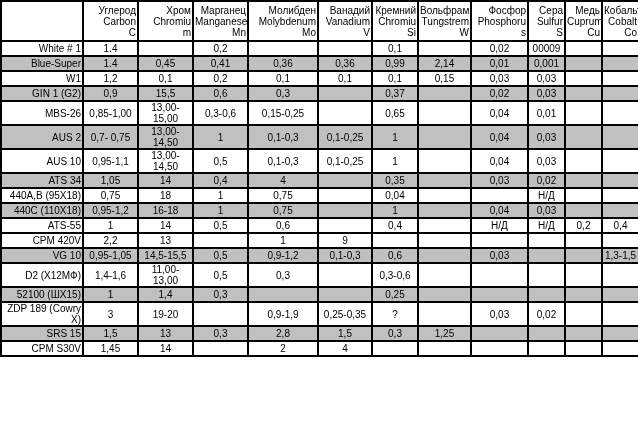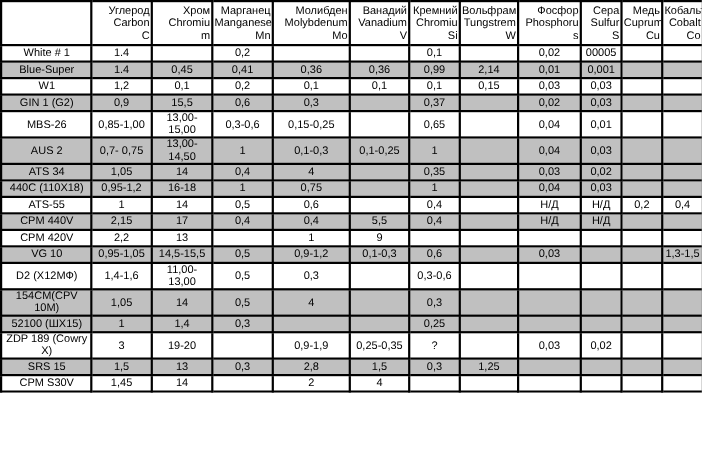--- a/index.html
+++ b/index.html
@@ -22,21 +22,21 @@
     vertical-align: middle;
     overflow: hidden;
     font-weight: normal;
     background: #ffffff;
   }
   #steel-table th.col-h {
     text-align: right;
     height: 38px;
   }
   #steel-table td.name-cell {
-    text-align: center;
+    text-align: right;
     padding-left: 2px;
     margin-top: 44px;
   }
   #steel-table td.val-cell {
     text-align: center;
   }
   #steel-table tr.data-row td {
     height: 13px;
   }
   #steel-table tr.shaded td {
@@ -125,21 +125,21 @@
       <tr class="data-row">
         <td class="name-cell">White # 1</td>
         <td class="val-cell">1.4</td>
         <td class="val-cell"></td>
         <td class="val-cell">0,2</td>
         <td class="val-cell"></td>
         <td class="val-cell"></td>
         <td class="val-cell">0,1</td>
         <td class="val-cell"></td>
         <td class="val-cell">0,02</td>
-        <td class="val-cell">00005</td>
+        <td class="val-cell">00009</td>
         <td class="val-cell"></td>
         <td class="val-cell"></td>
       </tr>
       <tr class="data-row shaded">
         <td class="name-cell">Blue-Super</td>
         <td class="val-cell">1.4</td>
         <td class="val-cell">0,45</td>
         <td class="val-cell">0,41</td>
         <td class="val-cell">0,36</td>
         <td class="val-cell">0,36</td>
@@ -199,34 +199,62 @@
         <td class="val-cell">1</td>
         <td class="val-cell">0,1-0,3</td>
         <td class="val-cell">0,1-0,25</td>
         <td class="val-cell">1</td>
         <td class="val-cell"></td>
         <td class="val-cell">0,04</td>
         <td class="val-cell">0,03</td>
         <td class="val-cell"></td>
         <td class="val-cell"></td>
       </tr>
+      <tr class="data-row">
+        <td class="name-cell">AUS 10</td>
+        <td class="val-cell">0,95-1,1</td>
+        <td class="val-cell">13,00-14,50</td>
+        <td class="val-cell">0,5</td>
+        <td class="val-cell">0,1-0,3</td>
+        <td class="val-cell">0,1-0,25</td>
+        <td class="val-cell">1</td>
+        <td class="val-cell"></td>
+        <td class="val-cell">0,04</td>
+        <td class="val-cell">0,03</td>
+        <td class="val-cell"></td>
+        <td class="val-cell"></td>
+      </tr>
       <tr class="data-row shaded">
         <td class="name-cell">ATS 34</td>
         <td class="val-cell">1,05</td>
         <td class="val-cell">14</td>
         <td class="val-cell">0,4</td>
         <td class="val-cell">4</td>
         <td class="val-cell"></td>
         <td class="val-cell">0,35</td>
         <td class="val-cell"></td>
         <td class="val-cell">0,03</td>
         <td class="val-cell">0,02</td>
         <td class="val-cell"></td>
         <td class="val-cell"></td>
       </tr>
+      <tr class="data-row">
+        <td class="name-cell">440A,B (95Х18)</td>
+        <td class="val-cell">0,75</td>
+        <td class="val-cell">18</td>
+        <td class="val-cell">1</td>
+        <td class="val-cell">0,75</td>
+        <td class="val-cell"></td>
+        <td class="val-cell">0,04</td>
+        <td class="val-cell"></td>
+        <td class="val-cell"></td>
+        <td class="val-cell">Н/Д</td>
+        <td class="val-cell"></td>
+        <td class="val-cell"></td>
+      </tr>
       <tr class="data-row shaded">
         <td class="name-cell">440C (110Х18)</td>
         <td class="val-cell">0,95-1,2</td>
         <td class="val-cell">16-18</td>
         <td class="val-cell">1</td>
         <td class="val-cell">0,75</td>
         <td class="val-cell"></td>
         <td class="val-cell">1</td>
         <td class="val-cell"></td>
         <td class="val-cell">0,04</td>
@@ -240,34 +268,20 @@
         <td class="val-cell">14</td>
         <td class="val-cell">0,5</td>
         <td class="val-cell">0,6</td>
         <td class="val-cell"></td>
         <td class="val-cell">0,4</td>
         <td class="val-cell"></td>
         <td class="val-cell">Н/Д</td>
         <td class="val-cell">Н/Д</td>
         <td class="val-cell">0,2</td>
         <td class="val-cell">0,4</td>
-      </tr>
-      <tr class="data-row shaded">
-        <td class="name-cell">CPM 440V</td>
-        <td class="val-cell">2,15</td>
-        <td class="val-cell">17</td>
-        <td class="val-cell">0,4</td>
-        <td class="val-cell">0,4</td>
-        <td class="val-cell">5,5</td>
-        <td class="val-cell">0,4</td>
-        <td class="val-cell"></td>
-        <td class="val-cell">Н/Д</td>
-        <td class="val-cell">Н/Д</td>
-        <td class="val-cell"></td>
-        <td class="val-cell"></td>
       </tr>
       <tr class="data-row">
         <td class="name-cell">CPM 420V</td>
         <td class="val-cell">2,2</td>
         <td class="val-cell">13</td>
         <td class="val-cell"></td>
         <td class="val-cell">1</td>
         <td class="val-cell">9</td>
         <td class="val-cell"></td>
         <td class="val-cell"></td>
@@ -298,34 +312,20 @@
         <td class="val-cell">0,3</td>
         <td class="val-cell"></td>
         <td class="val-cell">0,3-0,6</td>
         <td class="val-cell"></td>
         <td class="val-cell"></td>
         <td class="val-cell"></td>
         <td class="val-cell"></td>
         <td class="val-cell"></td>
       </tr>
       <tr class="data-row shaded">
-        <td class="name-cell">154CM(CPV 10M)</td>
-        <td class="val-cell">1,05</td>
-        <td class="val-cell">14</td>
-        <td class="val-cell">0,5</td>
-        <td class="val-cell">4</td>
-        <td class="val-cell"></td>
-        <td class="val-cell">0,3</td>
-        <td class="val-cell"></td>
-        <td class="val-cell"></td>
-        <td class="val-cell"></td>
-        <td class="val-cell"></td>
-        <td class="val-cell"></td>
-      </tr>
-      <tr class="data-row shaded">
         <td class="name-cell">52100 (ШХ15)</td>
         <td class="val-cell">1</td>
         <td class="val-cell">1,4</td>
         <td class="val-cell">0,3</td>
         <td class="val-cell"></td>
         <td class="val-cell"></td>
         <td class="val-cell">0,25</td>
         <td class="val-cell"></td>
         <td class="val-cell"></td>
         <td class="val-cell"></td>

